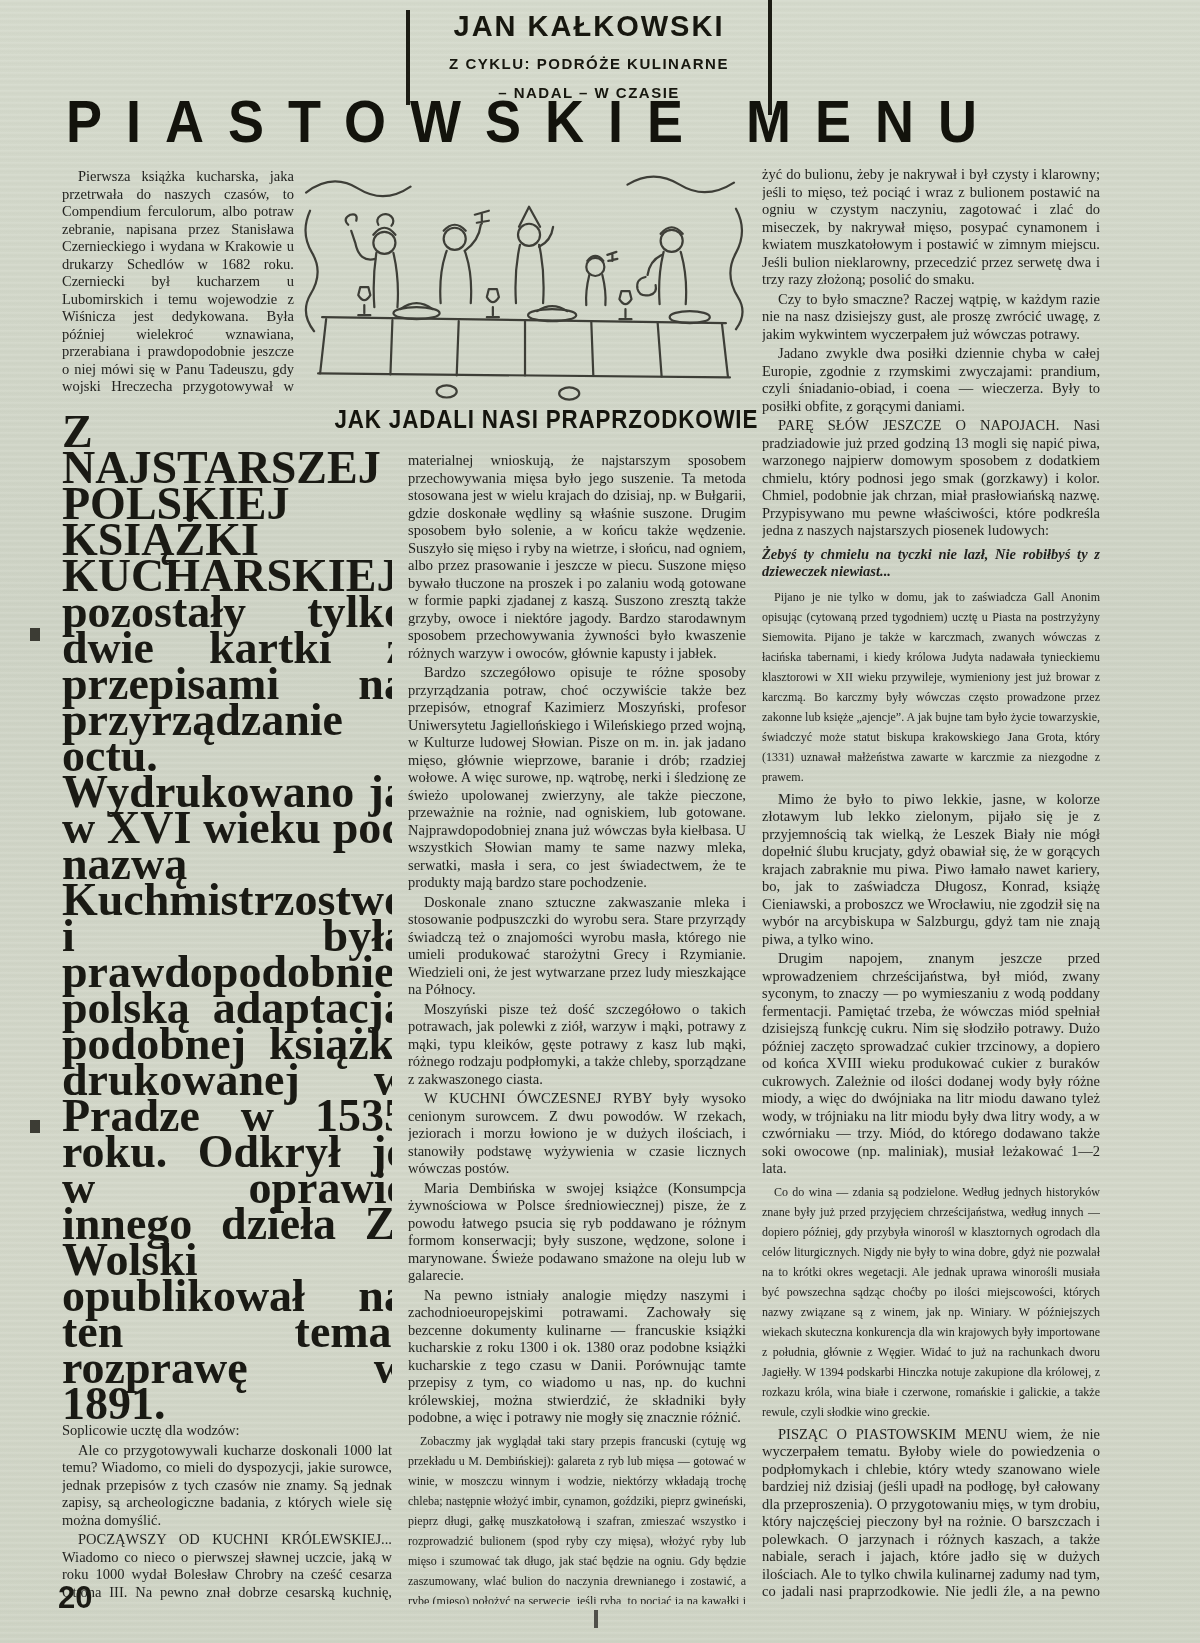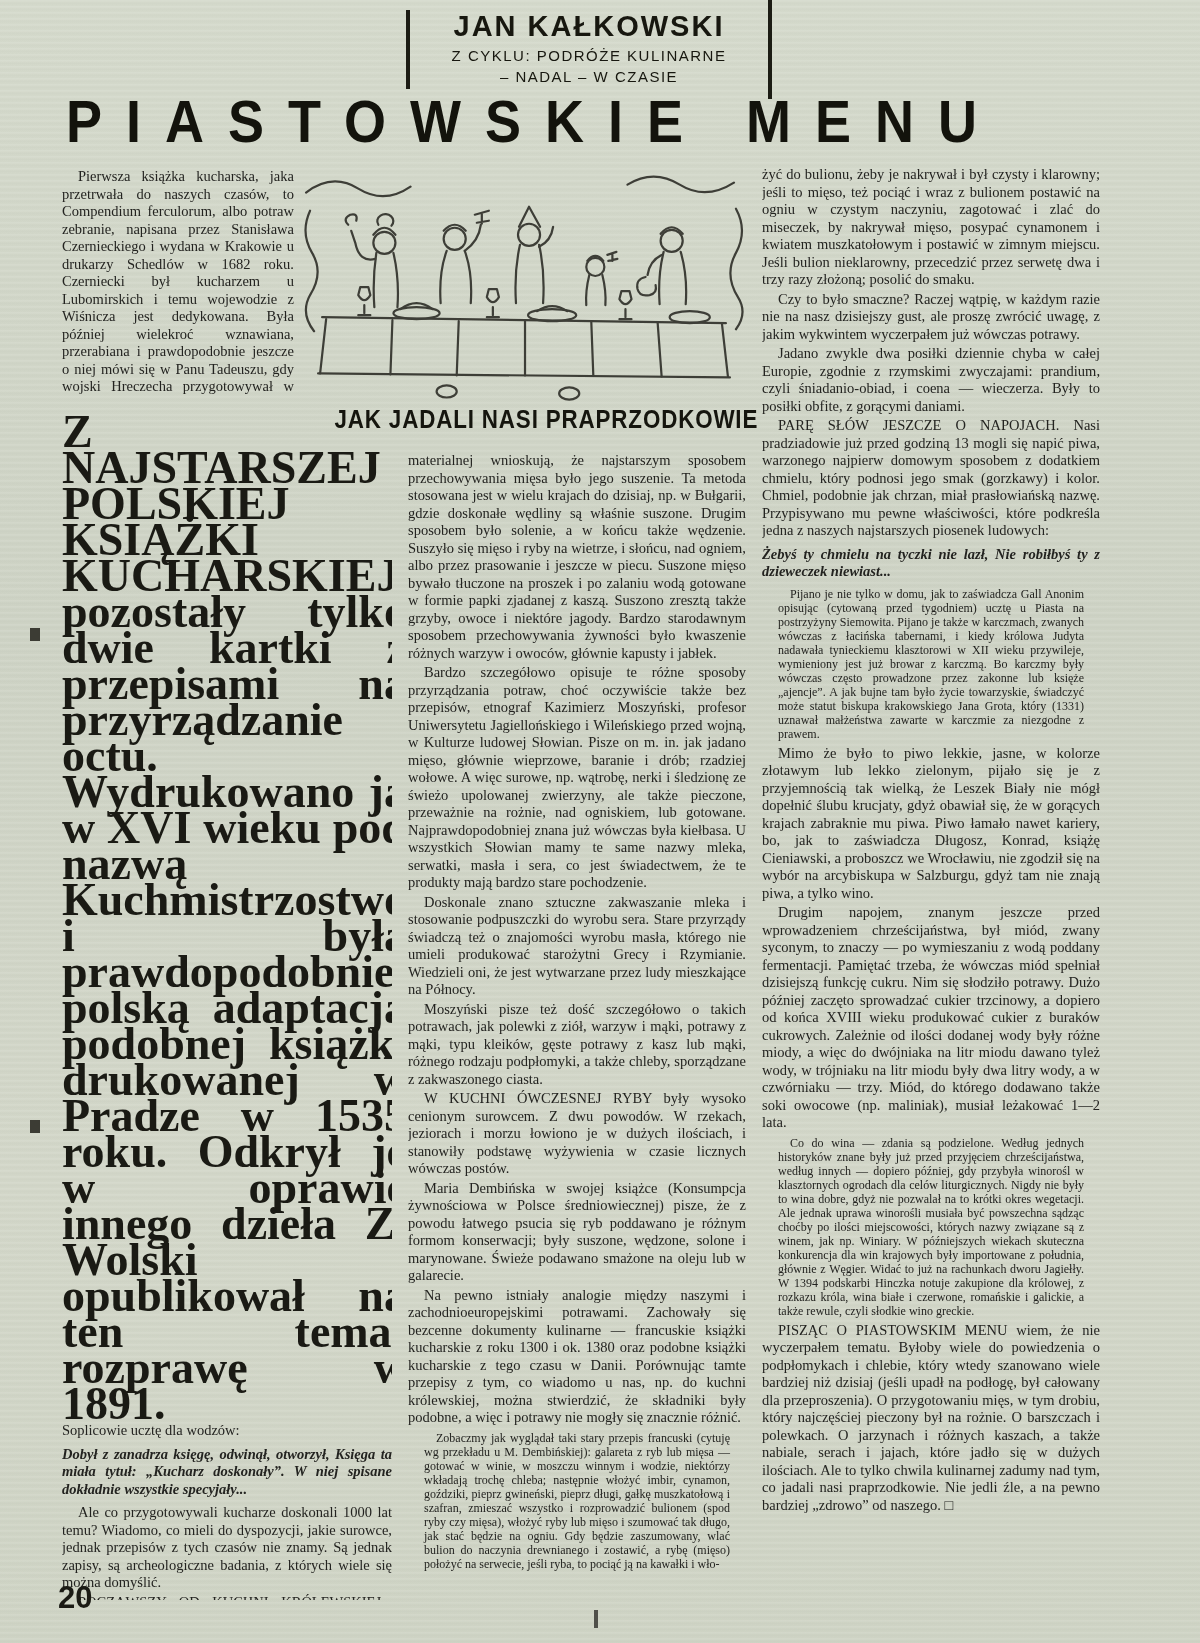--- a/index.html
+++ b/index.html
@@ -24,21 +24,21 @@
     padding:6px 29px 8px; text-align:center;
     font-family:"Liberation Sans", sans-serif; color:#17170f;
   }
   .masthead::before {
     content:""; position:absolute; left:0; top:6px; bottom:4px; width:4px; background:#1c1c14;
   }
   .masthead::after {
     content:""; position:absolute; right:0; top:-4px; bottom:-6px; width:4px; background:#1c1c14;
   }
   .masthead .author { font-size:29px; font-weight:bold; letter-spacing:2px; white-space:nowrap; }
-  .masthead .cycle  { font-size:15px; font-weight:normal; letter-spacing:1.5px; margin-top:4px; white-space:nowrap; }
+  .masthead .cycle  { font-size:15px; font-weight:bold; letter-spacing:1.5px; margin-top:12px; white-space:nowrap; }
 
   
   .page-title {
     position:absolute; left:66px; top:88px; width:1080px;
     font-family:"Liberation Sans", sans-serif; font-weight:bold;
     font-size:54px; letter-spacing:24px; white-space:nowrap;
     color:#13130c; transform:scaleY(1.08); transform-origin:left top;
   }
 
   
@@ -60,21 +60,21 @@
     overflow:hidden;
   }
   .col-left  { left:62px;  top:168px; width:330px; height:1432px; }
   .col-mid   { left:408px; top:452px; width:338px; height:1152px; }
   .col-right { left:762px; top:166px; width:338px; height:1436px; }
   .cutout { float:right; width:98px; height:240px; }
 
   .para { margin:0 0 2px 0; text-indent:16px; }
   .para.dropcap, .para.cont { text-indent:0; }
   .para.quote { font-weight:bold; font-style:italic; text-indent:0; margin:6px 0;font-family:Liberation Serif, serif; }
-  .para.small, .para.small-italic { font-size:12px; line-height:14px; text-indent:12px; margin:4px 16px; }
+  .para.small, .para.small-italic { font-size:12px; line-height:20px; text-indent:12px; margin:4px 0; }
   .dropcap { float:left; font-weight:bold; font-size:46px; line-height:36px; margin:3px 7px 0 0; color:#1a1a14; }
 
   
   .page-number {
     position:absolute; left:58px; top:1580px;
     font-family:"Liberation Sans", sans-serif; font-weight:bold; font-size:31px; color:#1b1b15;
   }
   .margin-mark { position:absolute; background:#3c3c34; }
   .mark-1 { left:30px; top:628px;  width:10px; height:13px; }
   .mark-2 { left:30px; top:1120px; width:10px; height:13px; }
@@ -155,21 +155,20 @@
   </div>
 
   <div class="section-heading">
     <span>JAK JADALI NASI PRAPRZODKOWIE</span>
   </div>
 
   <div class="col col-left">
     <div class="cutout"></div>
   <p class="para dropcap"><span class="dropcap">Z</span>NAJSTARSZEJ POLSKIEJ KSIĄŻKI KUCHARSKIEJ pozostały tylko dwie kartki z przepisami na przyrządzanie octu. Wydrukowano ją w XVI wieku pod nazwą Kuchmistrzostwo i była prawdopodobnie polską adaptacją podobnej książki drukowanej w Pradze w 1535 roku. Odkrył je w oprawie innego dzieła Z. Wolski i opublikował na ten temat rozprawę w 1891.</p>
       <p class="para normal">Pierwsza książka kucharska, jaka przetrwała do naszych czasów, to Compendium ferculorum, albo potraw zebranie, napisana przez Stanisława Czernieckiego i wydana w Krakowie u drukarzy Schedlów w 1682 roku. Czerniecki był kucharzem u Lubomirskich i temu wojewodzie z Wiśnicza jest dedykowana. Była później wielekroć wznawiana, przerabiana i prawdopodobnie jeszcze o niej mówi się w Panu Tadeuszu, gdy wojski Hreczecha przygotowywał w Soplicowie ucztę dla wodzów:</p>
-      <p class="para quote">Dobył z zanadrza księgę, odwinął, otworzył, Księga ta miała tytuł: „Kucharz doskonały”. W niej spisane dokładnie wszystkie specyjały...</p>
       <p class="para normal">Ale co przygotowywali kucharze doskonali 1000 lat temu? Wiadomo, co mieli do dyspozycji, jakie surowce, jednak przepisów z tych czasów nie znamy. Są jednak zapisy, są archeologiczne badania, z których wiele się można domyślić.</p>
       <p class="para normal">POCZĄWSZY OD KUCHNI KRÓLEWSKIEJ... Wiadomo co nieco o pierwszej sławnej uczcie, jaką w roku 1000 wydał Bolesław Chrobry na cześć cesarza Ottona III. Na pewno znał dobrze cesarską kuchnię, gdyż przebywał przez pewien czas na dworze Ottona I jako zakładnik. Trzy dni biesiadowano w Gnieźnie, ówczesnej stolicy królestwa. Gall Anonim notuje, że odbywały się tam prawdziwie wspaniałe bankiety. Nie znamy potraw, jakie podawano, ale zapewne godne były tych złotych i srebrnych mis i półmisków, które potem Chrobry podarował cesarzowi.</p>
     </div>
   <div class="col col-mid">
       <p class="para cont">materialnej wnioskują, że najstarszym sposobem przechowywania mięsa było jego suszenie. Ta metoda stosowana jest w wielu krajach do dzisiaj, np. w Bułgarii, gdzie doskonałe wędliny są właśnie suszone. Drugim sposobem było solenie, a w końcu także wędzenie. Suszyło się mięso i ryby na wietrze, i słońcu, nad ogniem, albo przez prasowanie i jeszcze w piecu. Suszone mięso bywało tłuczone na proszek i po zalaniu wodą gotowane w formie papki zjadanej z kaszą. Suszono zresztą także grzyby, owoce i niektóre jagody. Bardzo starodawnym sposobem przechowywania żywności było kwaszenie różnych warzyw i owoców, głównie kapusty i jabłek.</p>
       <p class="para normal">Bardzo szczegółowo opisuje te różne sposoby przyrządzania potraw, choć oczywiście także bez przepisów, etnograf Kazimierz Moszyński, profesor Uniwersytetu Jagiellońskiego i Wileńskiego przed wojną, w Kulturze ludowej Słowian. Pisze on m. in. jak jadano mięso, głównie wieprzowe, baranie i drób; rzadziej wołowe. A więc surowe, np. wątrobę, nerki i śledzionę ze świeżo upolowanej zwierzyny, ale także pieczone, przeważnie na rożnie, nad ogniskiem, lub gotowane. Najprawdopodobniej znana już wówczas była kiełbasa. U wszystkich Słowian mamy te same nazwy mleka, serwatki, masła i sera, co jest świadectwem, że te produkty mają bardzo stare pochodzenie.</p>
       <p class="para normal">Doskonale znano sztuczne zakwaszanie mleka i stosowanie podpuszczki do wyrobu sera. Stare przyrządy świadczą też o znajomości wyrobu masła, którego nie umieli produkować starożytni Grecy i Rzymianie. Wiedzieli oni, że jest wytwarzane przez ludy mieszkające na Północy.</p>
       <p class="para normal">Moszyński pisze też dość szczegółowo o takich potrawach, jak polewki z ziół, warzyw i mąki, potrawy z mąki, typu kleików, gęste potrawy z kasz lub mąki, różnego rodzaju podpłomyki, a także chleby, sporządzane z zakwaszonego ciasta.</p>
       <p class="para normal">W KUCHNI ÓWCZESNEJ RYBY były wysoko cenionym surowcem. Z dwu powodów. W rzekach, jeziorach i morzu łowiono je w dużych ilościach, i stanowiły podstawę wyżywienia w czasie licznych wówczas postów.</p>
       <p class="para normal">Maria Dembińska w swojej książce (Konsumpcja żywnościowa w Polsce średniowiecznej) pisze, że z powodu łatwego psucia się ryb poddawano je różnym formom konserwacji; były suszone, wędzone, solone i marynowane. Świeże podawano smażone na oleju lub w galarecie.</p>

